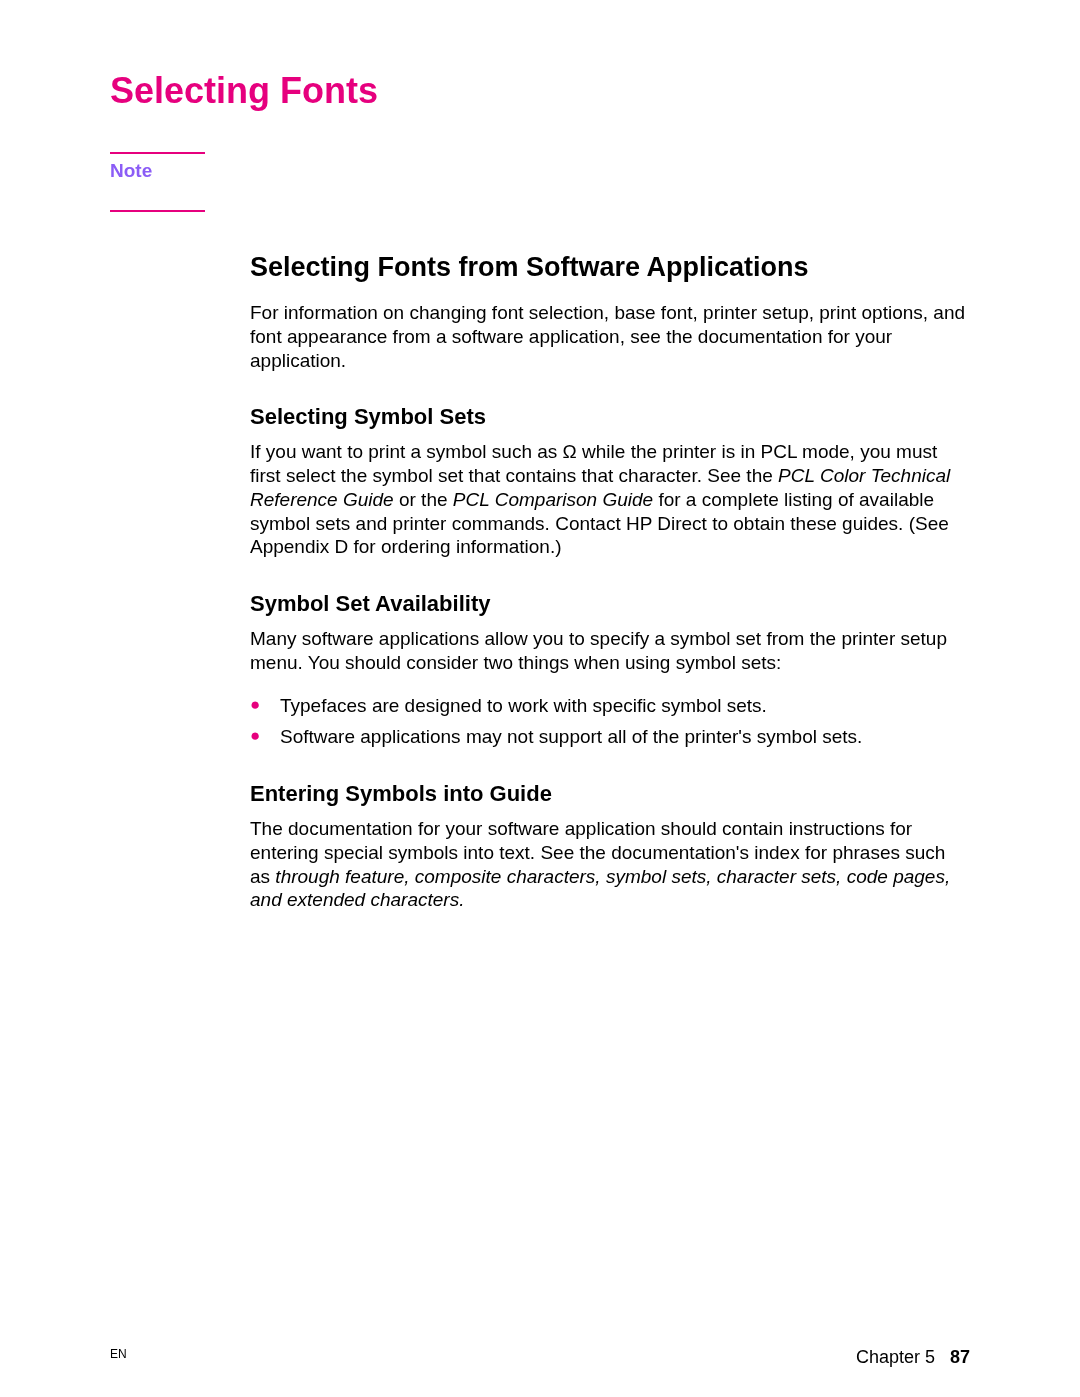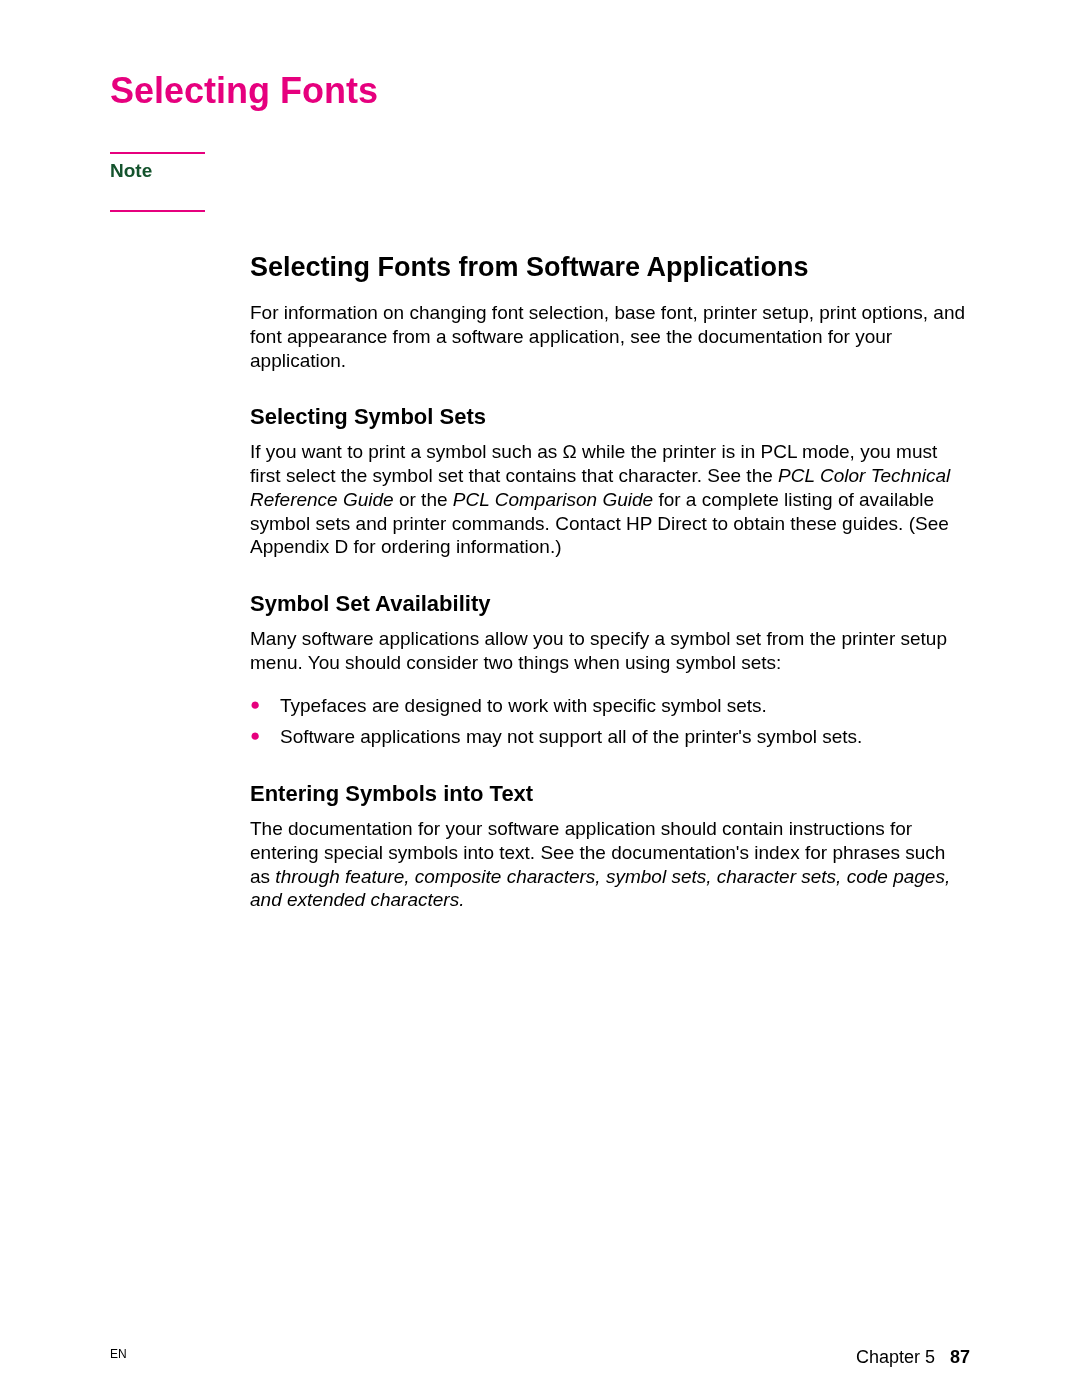--- a/index.html
+++ b/index.html
@@ -33,21 +33,21 @@
   .note-row {
     display: flex;
     align-items: flex-start;
     margin-bottom: 30px;
   }
   .note-label-col {
     width: 140px;
     flex: 0 0 140px;
   }
   .note-label {
-    color: #14532d;
+    color: #8b5cf6;
     font-weight: bold;
     font-size: 19px;
     border-top: 2px solid #e6007e;
     border-bottom: 2px solid #e6007e;
     padding: 6px 0 28px 0;
     display: inline-block;
     width: 95px;
   }
   .note-text {
     font-size: 19px;
@@ -139,21 +139,21 @@
     <span>If you want to print a symbol such as Ω while the printer is in PCL mode, you must first select the symbol set that contains that character. See the </span><span class="italic">PCL Color Technical Reference Guide</span><span> or the </span><span class="italic">PCL Comparison Guide</span><span> for a complete listing of available symbol sets and printer commands. Contact HP Direct to obtain these guides. (See Appendix D for ordering information.)</span>
   </div>
 
   <div class="h3">Symbol Set Availability</div>
   <div class="body-text">Many software applications allow you to specify a symbol set from the printer setup menu. You should consider two things when using symbol sets:</div>
   <ul class="bullet-list">
     <li>Typefaces are designed to work with specific symbol sets.</li>
     <li>Software applications may not support all of the printer's symbol sets.</li>
   </ul>
 
-  <div class="h3">Entering Symbols into Text</div>
+  <div class="h3">Entering Symbols into Guide</div>
   <div class="body-text">
     <span>The documentation for your software application should contain instructions for entering special symbols into text. See the documentation's index for phrases such as </span><span class="italic">through feature, composite characters, symbol sets, character sets, code pages, and extended characters.</span>
   </div>
 
   <div class="footer">
     <span class="footer-left">EN</span>
     <span class="footer-right">
       <span>Chapter 5</span>&nbsp;&nbsp;&nbsp;<span class="bold">87</span>
     </span>
   </div>

